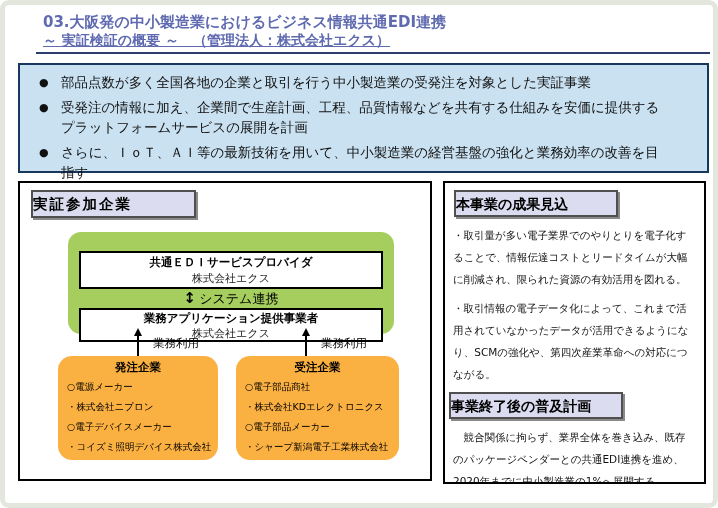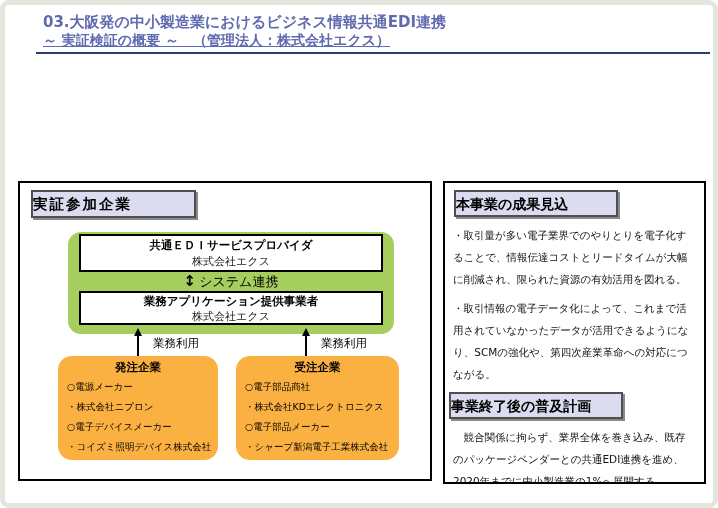--- a/index.html
+++ b/index.html
@@ -37,21 +37,21 @@
   }
   .panel-header {
     box-sizing:border-box; background:#dbdcef; border:2px solid #4f4f4f;
     box-shadow:2px 2px 0 #8a8a8a; font-weight:bold; color:#000; text-align:left;
   }
   .lp-header { position:absolute; left:11px; top:7px; width:165px; height:28px; font-size:14.5px; line-height:25px; letter-spacing:2px; }
 
   
   .green-box {
     position:absolute; left:48px; top:49px; width:326px; height:102px;
-    background:#a6ce5e; border-radius:13px; box-sizing:border-box; padding:2px 11px 0;
+    background:#a6ce5e; border-radius:13px; box-sizing:border-box; padding:19px 11px 0;
   }
   .white-box { box-sizing:border-box; background:#fff; border:2px solid #000; text-align:center; overflow:hidden; }
   .wa { height:38px; }
   .wb { height:34px; }
   .wb-title { font-size:11.5px; font-weight:bold; margin-top:2px; white-space:nowrap; }
   .wb-company { font-size:11px; color:#222; margin-top:1px; white-space:nowrap; }
   .wb .wb-title { margin-top:1px; }
   .wb .wb-company { margin-top:0; }
   .sys-link { height:19px; display:flex; align-items:center; justify-content:center; font-size:13px; gap:3px; }
   .updown-glyph { font-size:15px; font-weight:bold; line-height:1; }
@@ -85,20 +85,27 @@
 </style>
 </head>
 <body>
 
 <div class="page">
 
   <div class="title-l1">03.大阪発の中小製造業におけるビジネス情報共通EDI連携</div>
   <div class="title-l2">～ 実証検証の概要 ～　（管理法人：株式会社エクス）</div>
   <div class="title-underline"></div>
 
+  <section class="summary-box">
+    <ul>
+      <li>部品点数が多く全国各地の企業と取引を行う中小製造業の受発注を対象とした実証事業</li>
+      <li>受発注の情報に加え、企業間で生産計画、工程、品質情報などを共有する仕組みを安価に提供するプラットフォームサービスの展開を計画</li>
+      <li>さらに、ＩｏＴ、ＡＩ等の最新技術を用いて、中小製造業の経営基盤の強化と業務効率の改善を目指す</li>
+    </ul>
+  </section>
 
   <section class="left-panel">
     <div class="panel-header lp-header">実証参加企業</div>
 
     <div class="green-box">
       <div class="white-box wa">
         <div class="wb-title">共通ＥＤＩサービスプロバイダ</div>
         <div class="wb-company">株式会社エクス</div>
       </div>
       <div class="sys-link">

